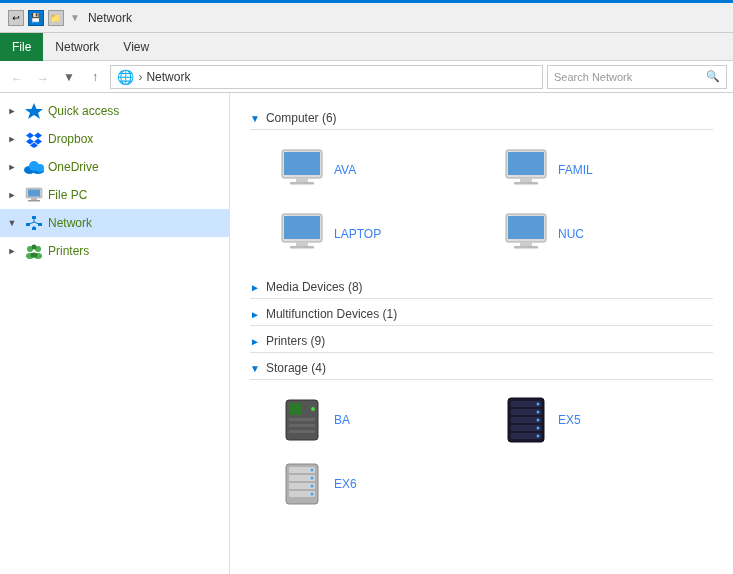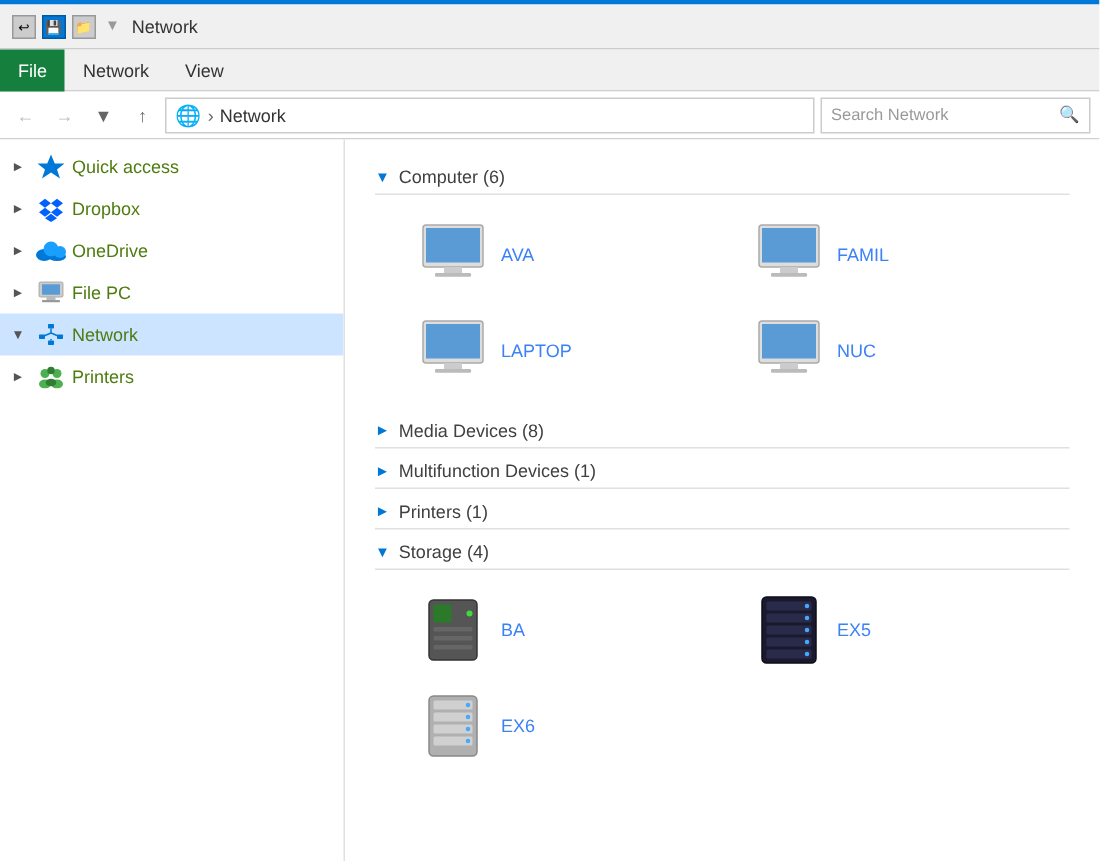--- a/index.html
+++ b/index.html
@@ -363,21 +363,21 @@
       <span class="section-title">Media Devices (8)</span>
     </div>
 
     <div class="section-header">
       <span class="section-toggle">►</span>
       <span class="section-title">Multifunction Devices (1)</span>
     </div>
 
     <div class="section-header">
       <span class="section-toggle">►</span>
-      <span class="section-title">Printers (1)</span>
+      <span class="section-title">Printers (9)</span>
     </div>
 
     <div class="section-header">
       <span class="section-toggle">▼</span>
       <span class="section-title">Storage (4)</span>
     </div>
     <div class="item-grid">
 
       <div class="grid-item">
         <div class="item-icon-large nas-icon">

